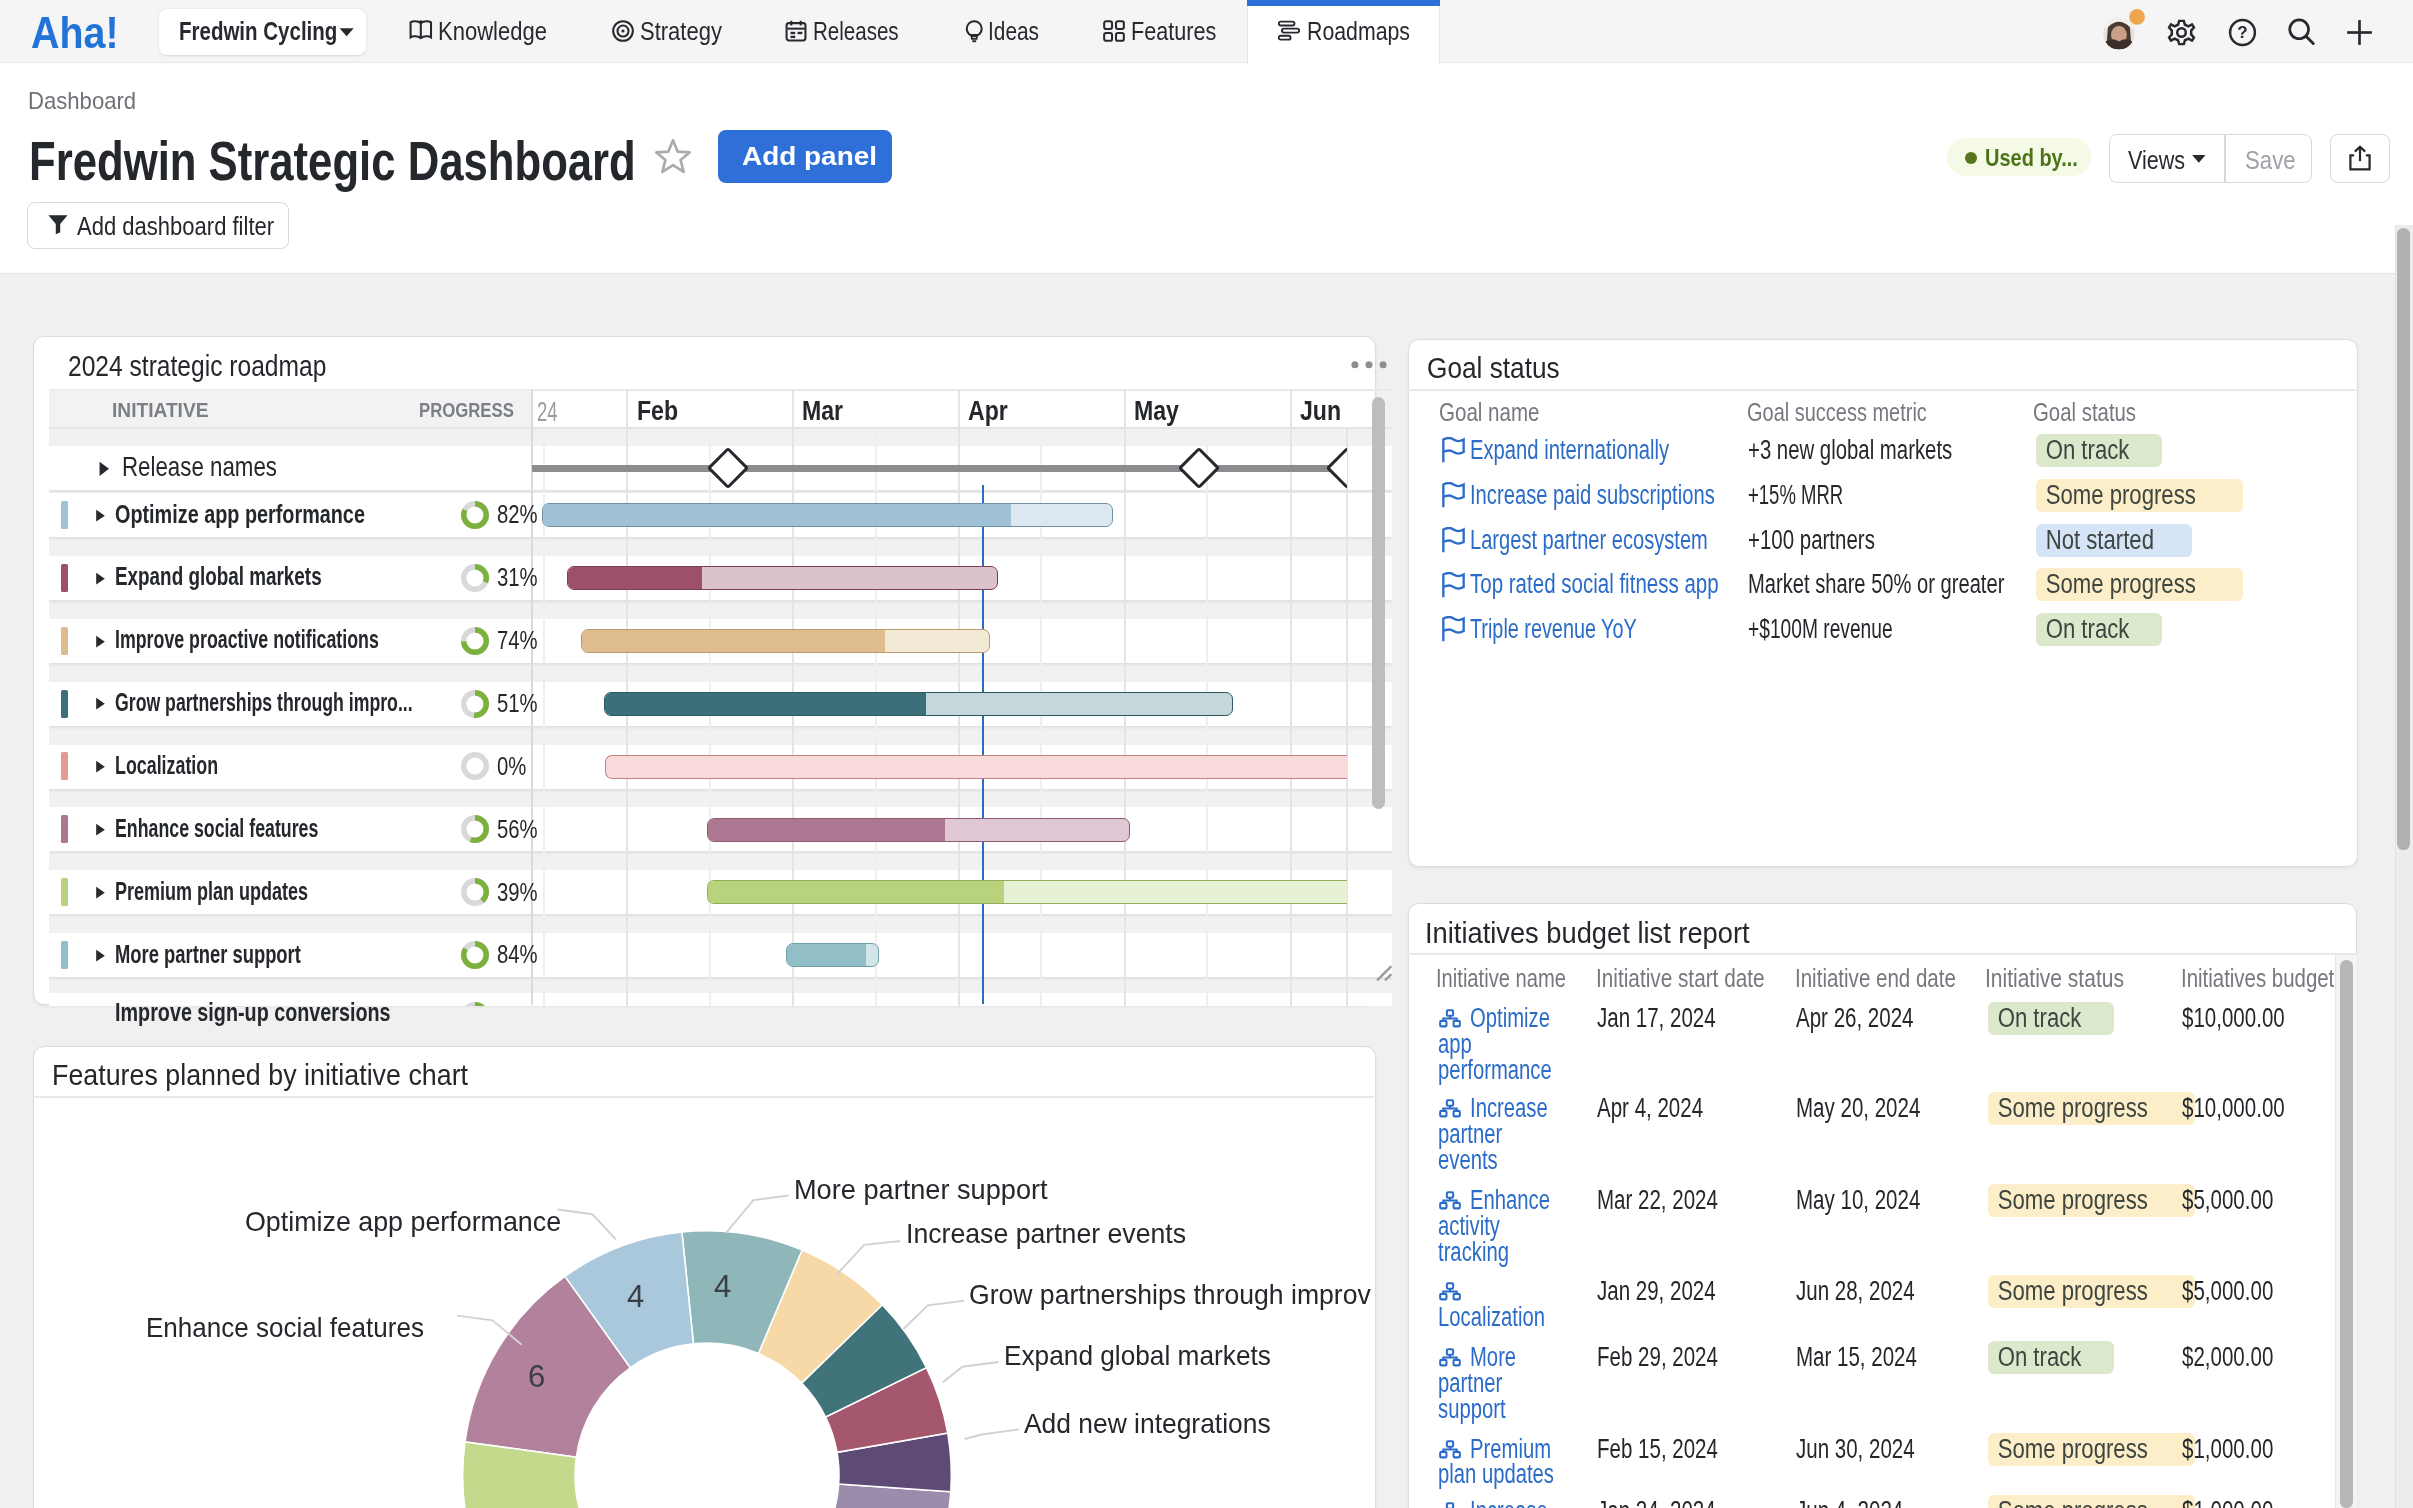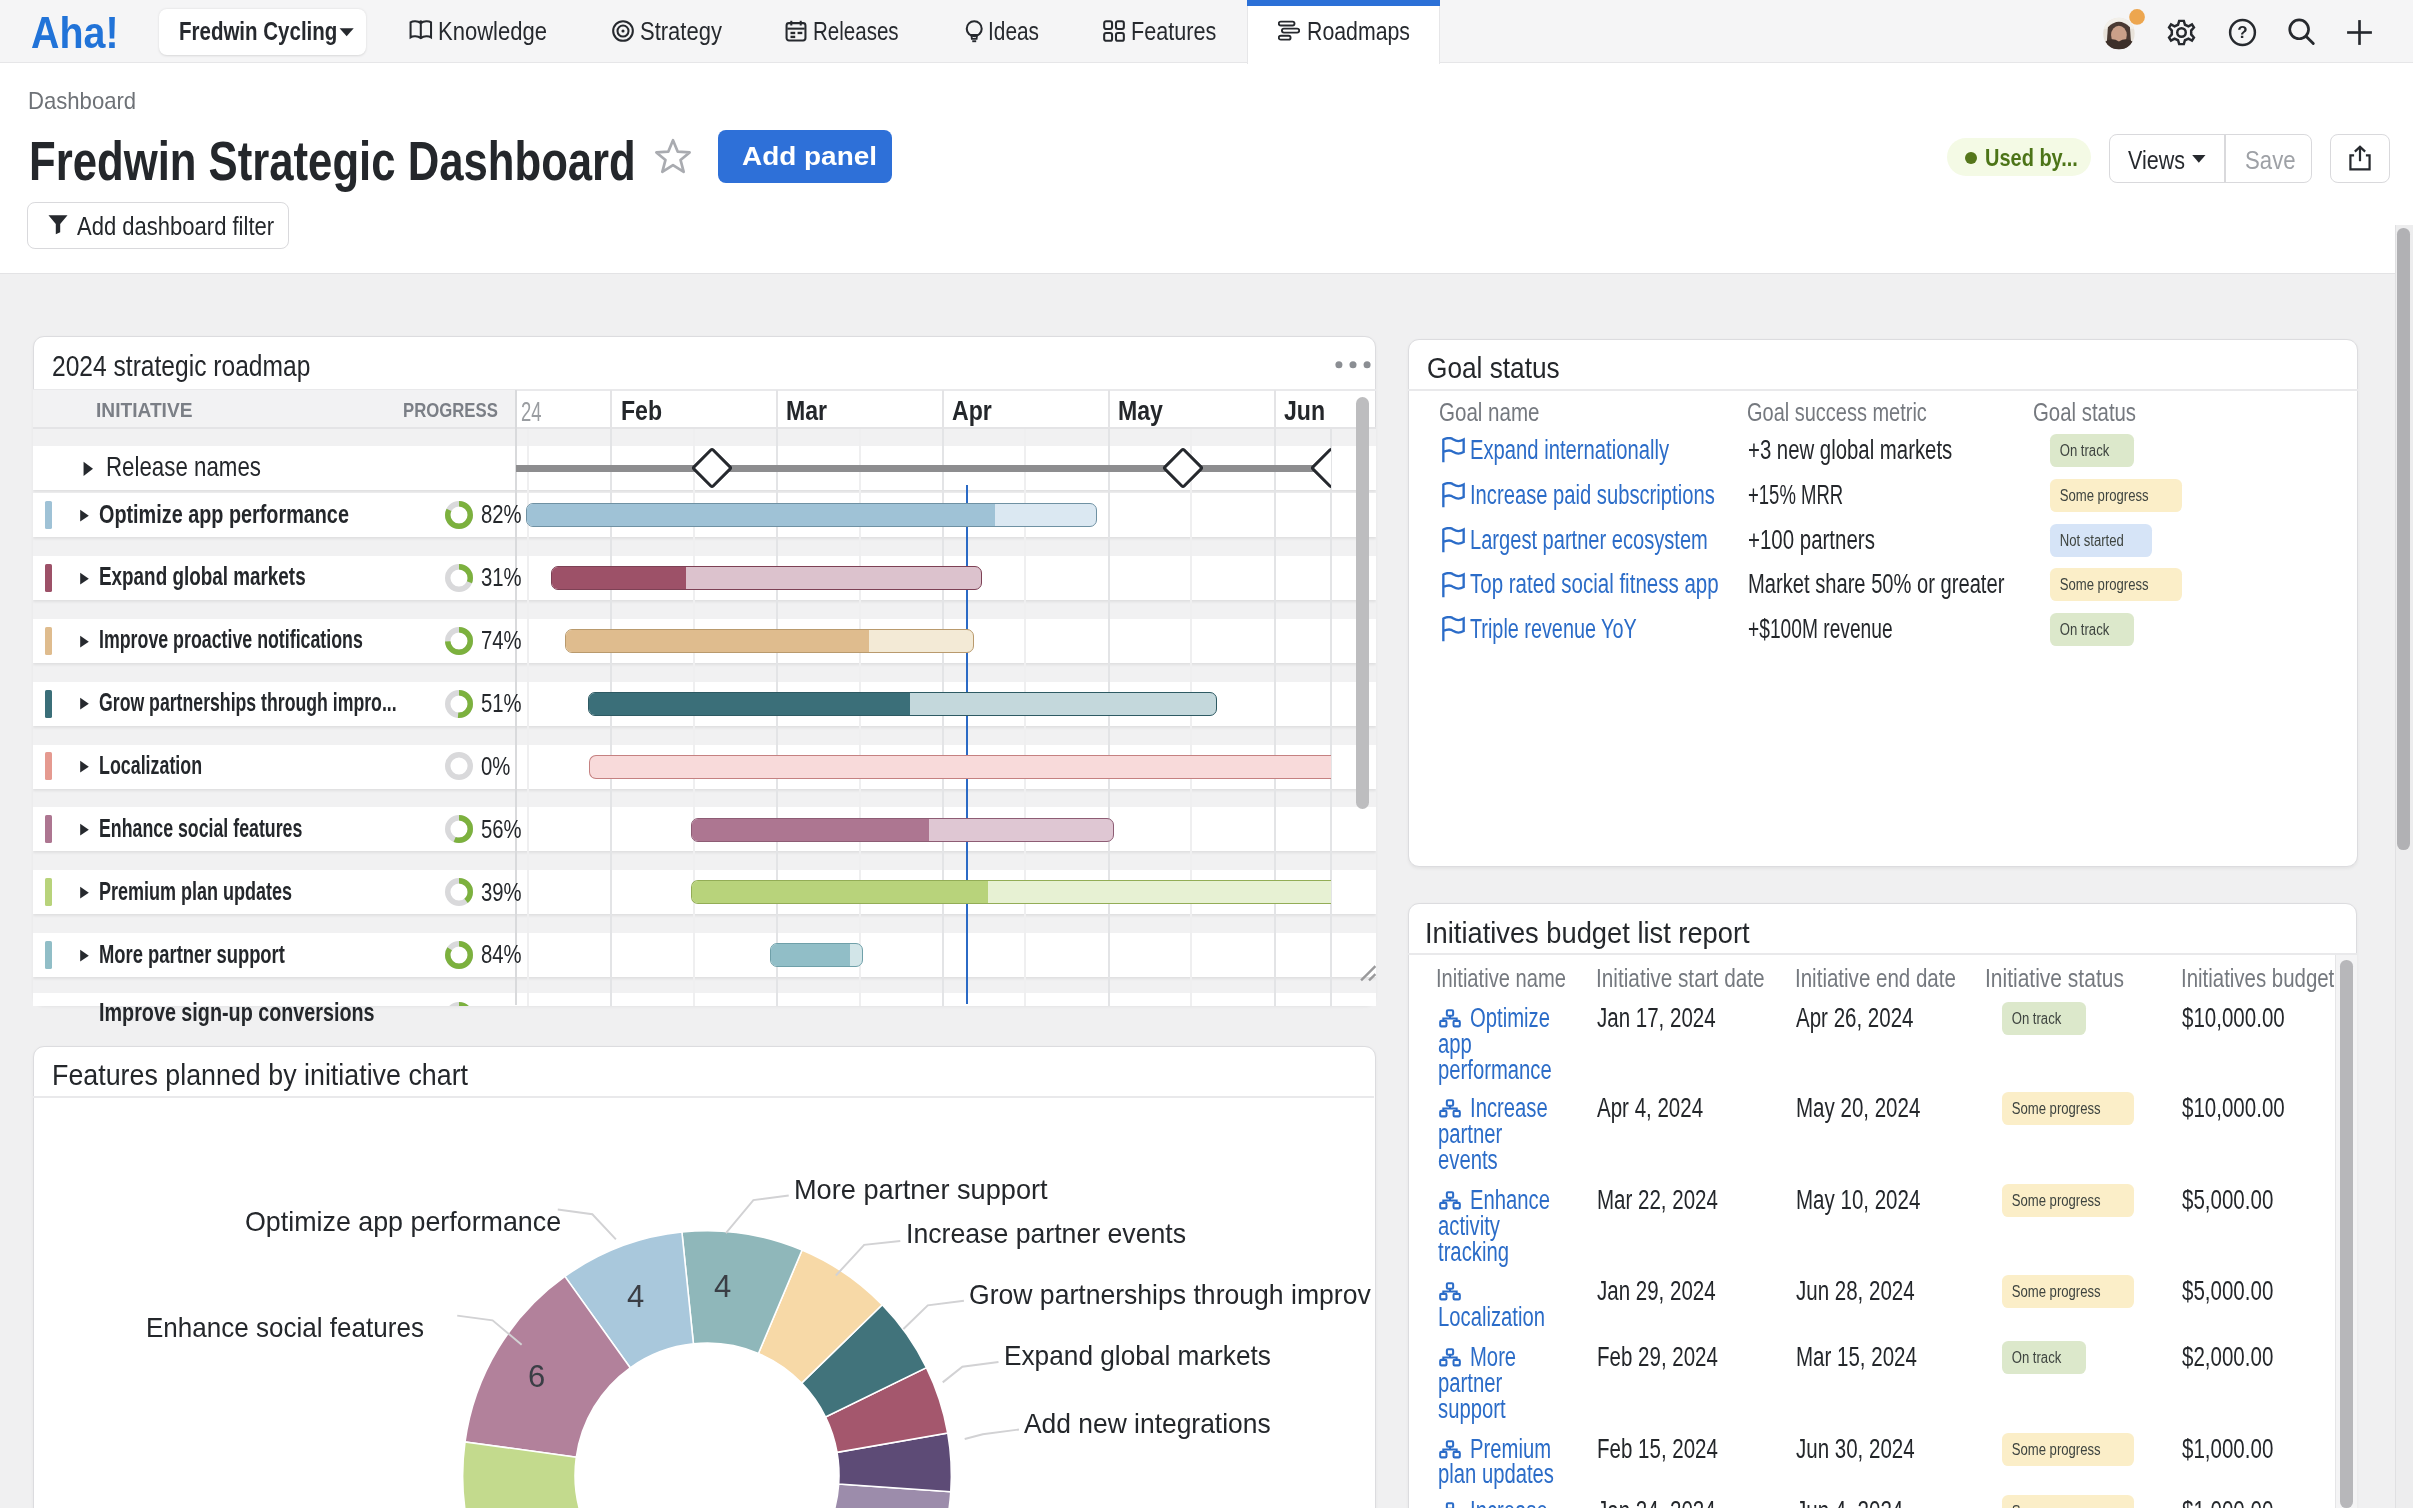--- a/index.html
+++ b/index.html
@@ -1,19 +1,19 @@
 <!DOCTYPE html>
 <html style="font-size:12.6px"><head><meta charset="utf-8"><style>
 * { margin:0; padding:0; box-sizing:border-box; }
 html,body { width:2413px; height:1508px; overflow:hidden; }
 body { font-family:"Liberation Sans",sans-serif; background:#ffffff; position:relative; color:#24272b; }
 .abs { position:absolute; }
 .txt { position:absolute; white-space:nowrap; line-height:1.22; }
 .panel { position:absolute; background:#fff; border:1.6px solid #dcdcdf; border-radius:11px; box-shadow:0 1.6px 3.1px rgba(0,0,0,.05); }
-.badge { position:absolute; height:33px; border-radius:6.3px; font-size:16px; color:#3f4540;margin-left:14px; }
+.badge { position:absolute; height:33px; border-radius:6.3px; font-size:27px; color:#3f4540; }
 .badge span { display:inline-block; padding:0 11.8px; line-height:33px; transform:scaleX(0.82); transform-origin:0 50%; }
 .bar { position:absolute; height:24px; border-radius:7px; overflow:hidden; }
 </style></head><body>
 
 <div class="abs" style="left:0;top:0;width:2413px;height:63px;background:#f5f5f6;border-bottom:1.6px solid #e6e6e8;"></div>
 <div class="txt" style="left:31px;top:5.5px;font-size:44px;color:#2173d8;font-weight:bold;transform:scaleX(0.895);transform-origin:0 50%;">Aha!</div>
 <div class="abs" style="left:159px;top:8.6px;width:207px;height:46px;background:#fff;border-radius:7.9px;box-shadow:0 0.8px 2.4px rgba(0,0,0,.12);"></div>
 <div class="txt" style="left:179px;top:15.7px;font-size:25px;color:#26292e;font-weight:600;transform:scaleX(0.820);transform-origin:0 50%;">Fredwin Cycling</div>
 <svg class="abs" style="left:338px;top:26px;" width="17.3" height="12.6" viewBox="0 0 22 16">
     <path d="M2 3 L11 13 L20 3 Z" fill="#26292e"></path>
@@ -120,21 +120,21 @@
   </svg>
 <div class="abs" style="left:27px;top:202px;width:262px;height:47px;background:#fff;border:1.6px solid #d9d9dc;border-radius:7.9px;"></div>
 <svg class="abs" style="left:47px;top:213px;" width="22" height="23.6" viewBox="0 0 30 30">
     <path d="M2 2 L28 2 L18 14 L18 25 L12 28 L12 14 Z" fill="#26292e"></path>
   </svg>
 <div class="txt" style="left:77px;top:211px;font-size:26px;color:#24272b;font-weight:normal;transform:scaleX(0.847);transform-origin:0 50%;">Add dashboard filter</div>
 <div class="abs" style="left:0;top:273px;width:2413px;height:1235px;background:#f0f0f1;border-top:1.6px solid #e3e3e5;"></div>
 <div class="abs" style="left:2395px;top:225px;width:19px;height:1284px;background:#ededee;border-left:1.6px solid #e0e0e2;"></div>
 <div class="abs" style="left:2397px;top:228px;width:12.6px;height:622px;background:#b1b1b4;border-radius:6.3px;"></div>
 <div class="panel" style="left:33px;top:336px;width:1343px;height:669px;"></div>
-<div class="abs" style="left:33px;top:336px;width:1343px;height:772px;border-radius:11px;overflow:hidden;">
+<div class="abs" style="left:49px;top:336px;width:1343px;height:772px;border-radius:11px;overflow:hidden;">
 <div class="txt" style="left:19px;top:13.4px;font-size:29px;color:#24272b;font-weight:normal;transform:scaleX(0.848);transform-origin:0 50%;">2024 strategic roadmap</div>
 <svg class="abs" style="left:1301px;top:23.6px;" width="38" height="9.4" viewBox="0 0 48 12">
       <circle cx="6" cy="6" r="4.5" fill="#8b8e93"></circle>
       <circle cx="24" cy="6" r="4.5" fill="#8b8e93"></circle>
       <circle cx="42" cy="6" r="4.5" fill="#8b8e93"></circle>
     </svg>
 <div class="abs" style="left:0;top:53px;width:1343px;height:1.6px;background:#e9e9eb;"></div>
 <div class="abs" style="left:0;top:54px;width:482px;height:38px;background:#f2f2f3;"></div>
 <div class="txt" style="left:63px;top:61px;font-size:21px;color:#7b7f86;font-weight:bold;transform:scaleX(0.912);transform-origin:0 50%;">INITIATIVE</div>
 <div class="txt" style="left:370px;top:61px;font-size:21px;color:#7b7f86;font-weight:bold;transform:scaleX(0.797);transform-origin:0 50%;">PROGRESS</div>

